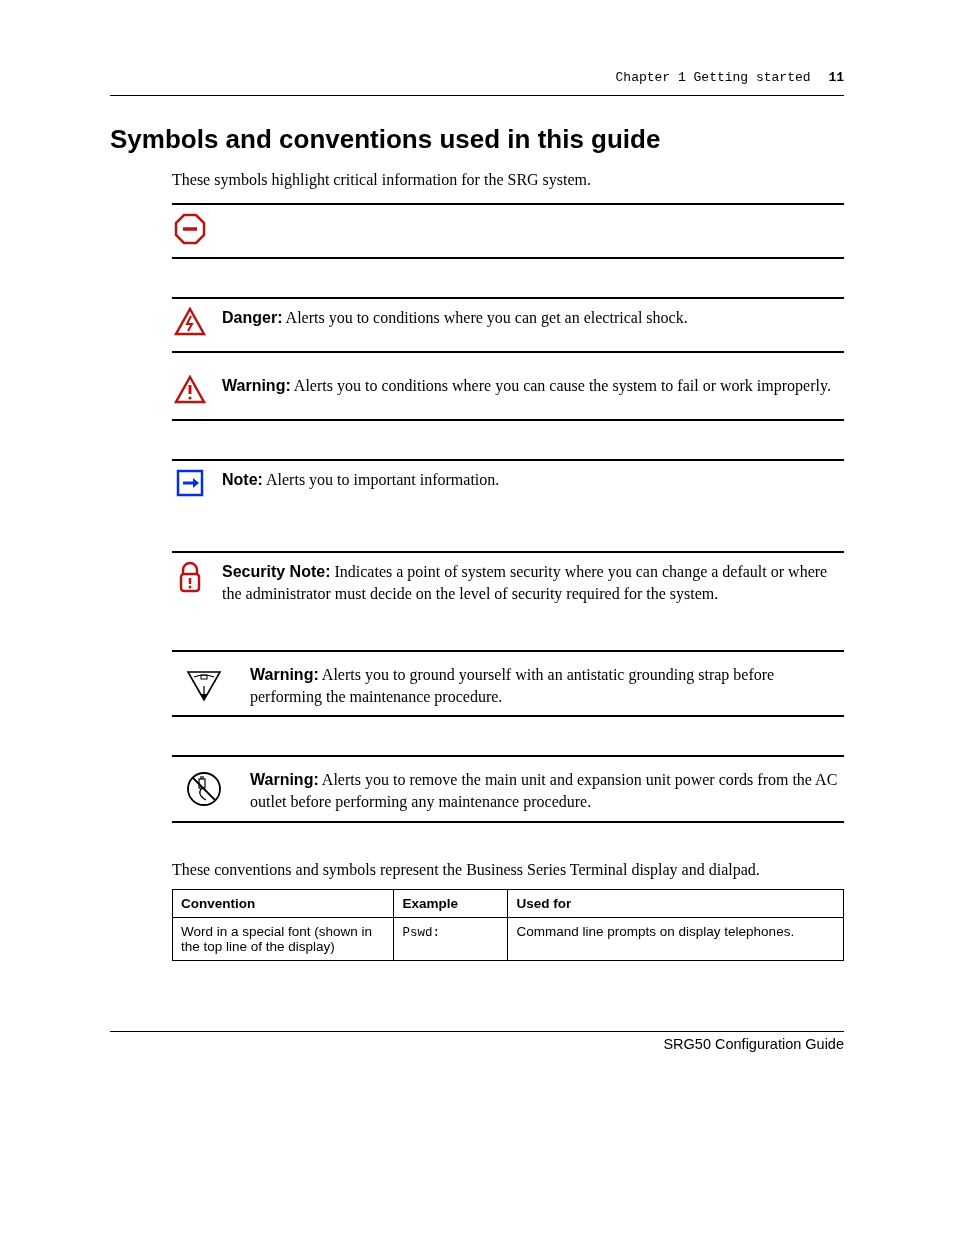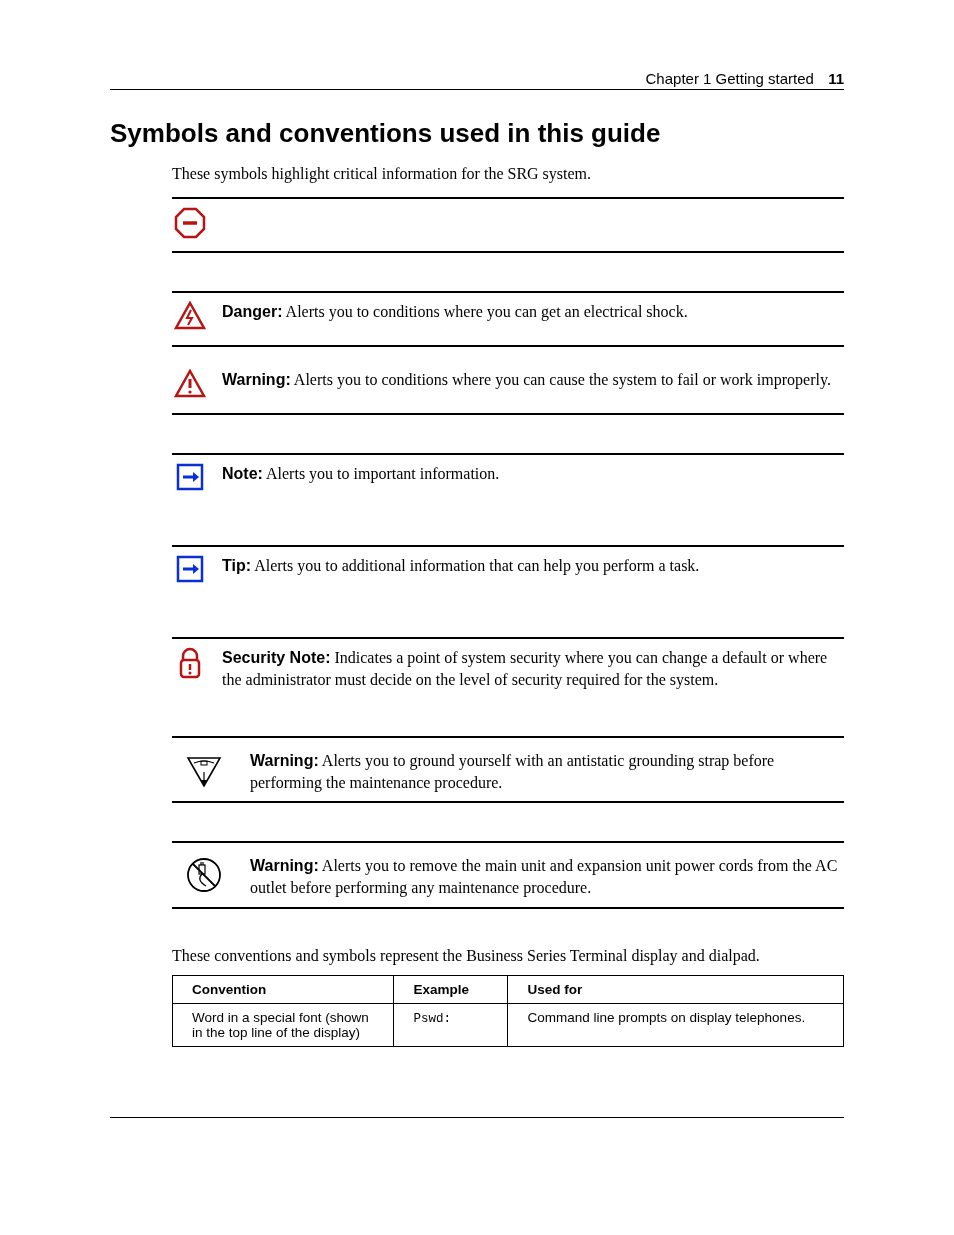--- a/index.html
+++ b/index.html
@@ -9,23 +9,23 @@
     background: #fff;
     color: #000;
     width: 954px;
   }
   .page {
     padding: 70px 110px 70px 110px;
     box-sizing: border-box;
   }
   .header-line {
     text-align: right;
-    font-size: 15px;
-    font-family: Liberation Sans, sans-serif;
-    margin-bottom: 2px;
+    font-size: 13px;
+    font-family: Liberation Mono, monospace;
+    margin-bottom: 10px;
   }
   .header-page-num {
     font-weight: bold;
     margin-left: 10px;
   }
   .header-rule {
     border: none;
     border-top: 1px solid #000;
     margin: 0 0 28px 0;
   }
@@ -111,21 +111,21 @@
   }
   .conv-table {
     margin-left: 62px;
     border-collapse: collapse;
     width: calc(100% - 62px);
     font-family: Arial, Helvetica, sans-serif;
     font-size: 13.5px;
   }
   .conv-table th, .conv-table td {
     border: 1px solid #000;
-    padding: 6px 19px;
+    padding: 6px 8px;
     text-align: left;
     vertical-align: top;
   }
   .conv-table th {
     font-weight: bold;
   }
   .conv-table .col1 { width: 33%; }
   .conv-table .col2 { width: 17%; }
   .conv-table .col3 { width: 50%; }
   .example-font {
@@ -214,36 +214,20 @@
           <polygon points="17,9 23,14 17,19" fill="#0a2fd6"></polygon>
         </svg>
       </div>
       <div class="symbol-text">
         <span class="label">Note:</span><span> Alerts you to important information.</span>
       </div>
     </div>
 
   </div>
 
-  <div class="symbol-block">
-    <hr class="block-rule">
-    <div class="symbol-row">
-      <div class="symbol-icon">
-        <svg width="28" height="28" viewBox="0 0 28 28">
-          <rect x="2" y="2" width="24" height="24" fill="none" stroke="#0a2fd6" stroke-width="2.5"></rect>
-          <line x1="7" y1="14" x2="18" y2="14" stroke="#0a2fd6" stroke-width="3"></line>
-          <polygon points="17,9 23,14 17,19" fill="#0a2fd6"></polygon>
-        </svg>
-      </div>
-      <div class="symbol-text">
-        <span class="label">Tip:</span><span> Alerts you to additional information that can help you perform a task.</span>
-      </div>
-    </div>
-
-  </div>
 
   <div class="symbol-block">
     <hr class="block-rule">
     <div class="symbol-row">
       <div class="symbol-icon">
         <svg width="30" height="34" viewBox="0 0 30 34">
           <path d="M8 13 V9 a7 7 0 0 1 14 0 v4" fill="none" stroke="#b81414" stroke-width="2.5"></path>
           <rect x="6" y="13" width="18" height="17" rx="3" fill="none" stroke="#b81414" stroke-width="2.5"></rect>
           <line x1="15" y1="17" x2="15" y2="23" stroke="#b81414" stroke-width="2.5"></line>
           <circle cx="15" cy="26" r="1.5" fill="#b81414"></circle>
@@ -308,14 +292,15 @@
     <tbody>
       <tr>
         <td>Word in a special font (shown in the top line of the display)</td>
         <td><span class="example-font">Pswd:</span></td>
         <td>Command line prompts on display telephones.</td>
       </tr>
     </tbody>
   </table>
 
   <hr class="footer-rule">
+  <div class="footer-line">SRG50 Configuration Guide</div>
 
 </div>
 
 </body></html>

